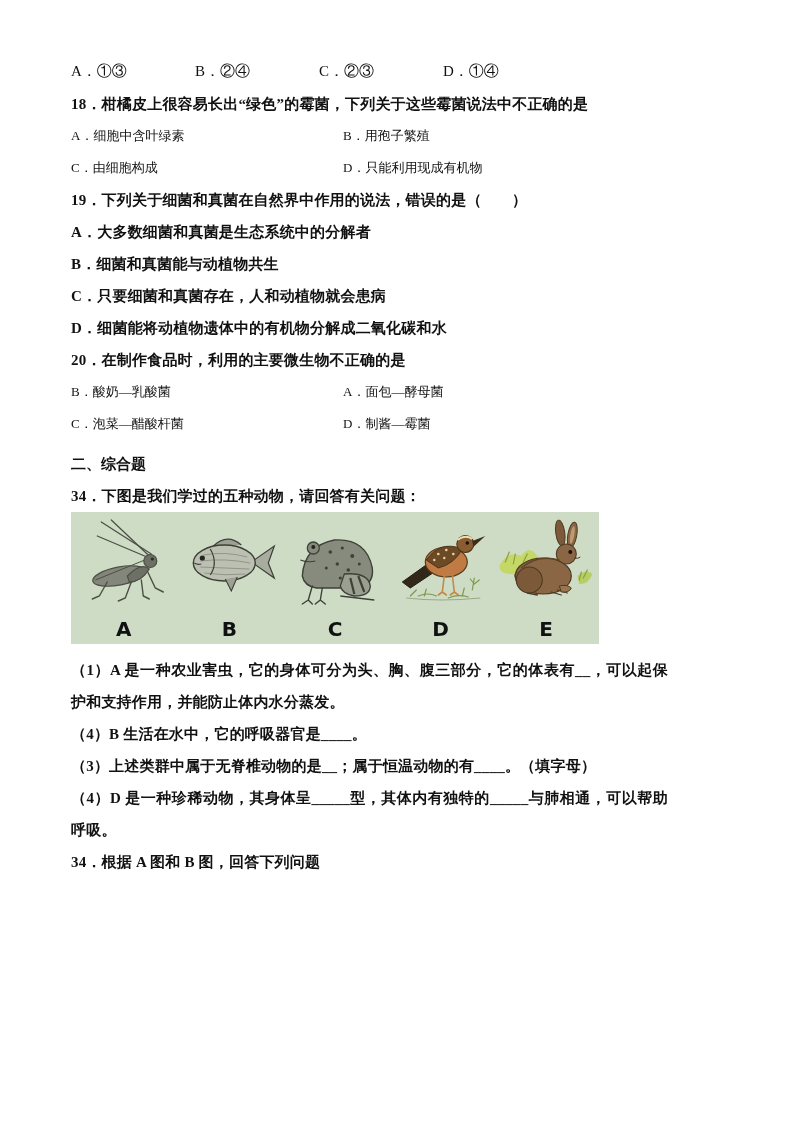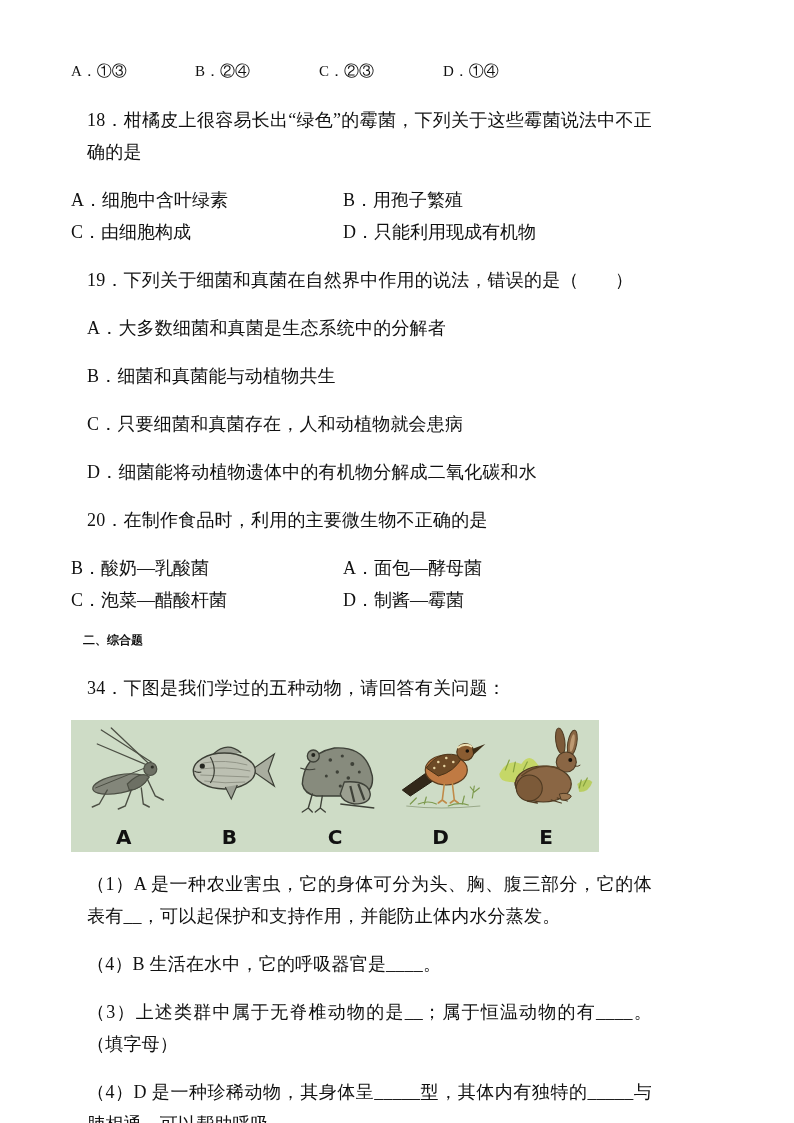--- a/index.html
+++ b/index.html
@@ -12,43 +12,44 @@
     width: 794px;
     height: 1123px;
     background: #ffffff;
     font-family: "Liberation Serif", serif;
     color: #111111;
     overflow: hidden;
     box-sizing: border-box;
     padding: 55px 126px 0 71px;
   }
   .line {
-    margin: 16px;
-    font-size: 18px;
+    margin: 0;
+    font-size: 15px;
     line-height: 32px;
     text-align: justify;
     letter-spacing: 0.2px;
     white-space: normal;
+    font-weight: bold;
   }
   .answer-row {
     display: flex;
     font-size: 15px;
     line-height: 33px;
   }
   .answer-row .ans-opt { width: 124px; flex: 0 0 auto; }
   .answer-row .ans-opt:last-child { width: auto; }
   .opt-grid {
     display: grid;
     grid-template-columns: 272px 1fr;
-    font-size: 18px;
+    font-size: 13px;
     line-height: 32px;
   }
   .section-heading {
-    margin: 8px 0 0 12px;
-    font-size: 12px;
+    margin: 8px 0 0 0;
+    font-size: 15px;
     line-height: 32px;
     font-weight: bold;
     font-family: "Liberation Sans", sans-serif;
   }
   .figure-strip {
     width: 528px;
     height: 132px;
     margin: 0 0 10px 0;
     display: flex;
     align-items: stretch;

